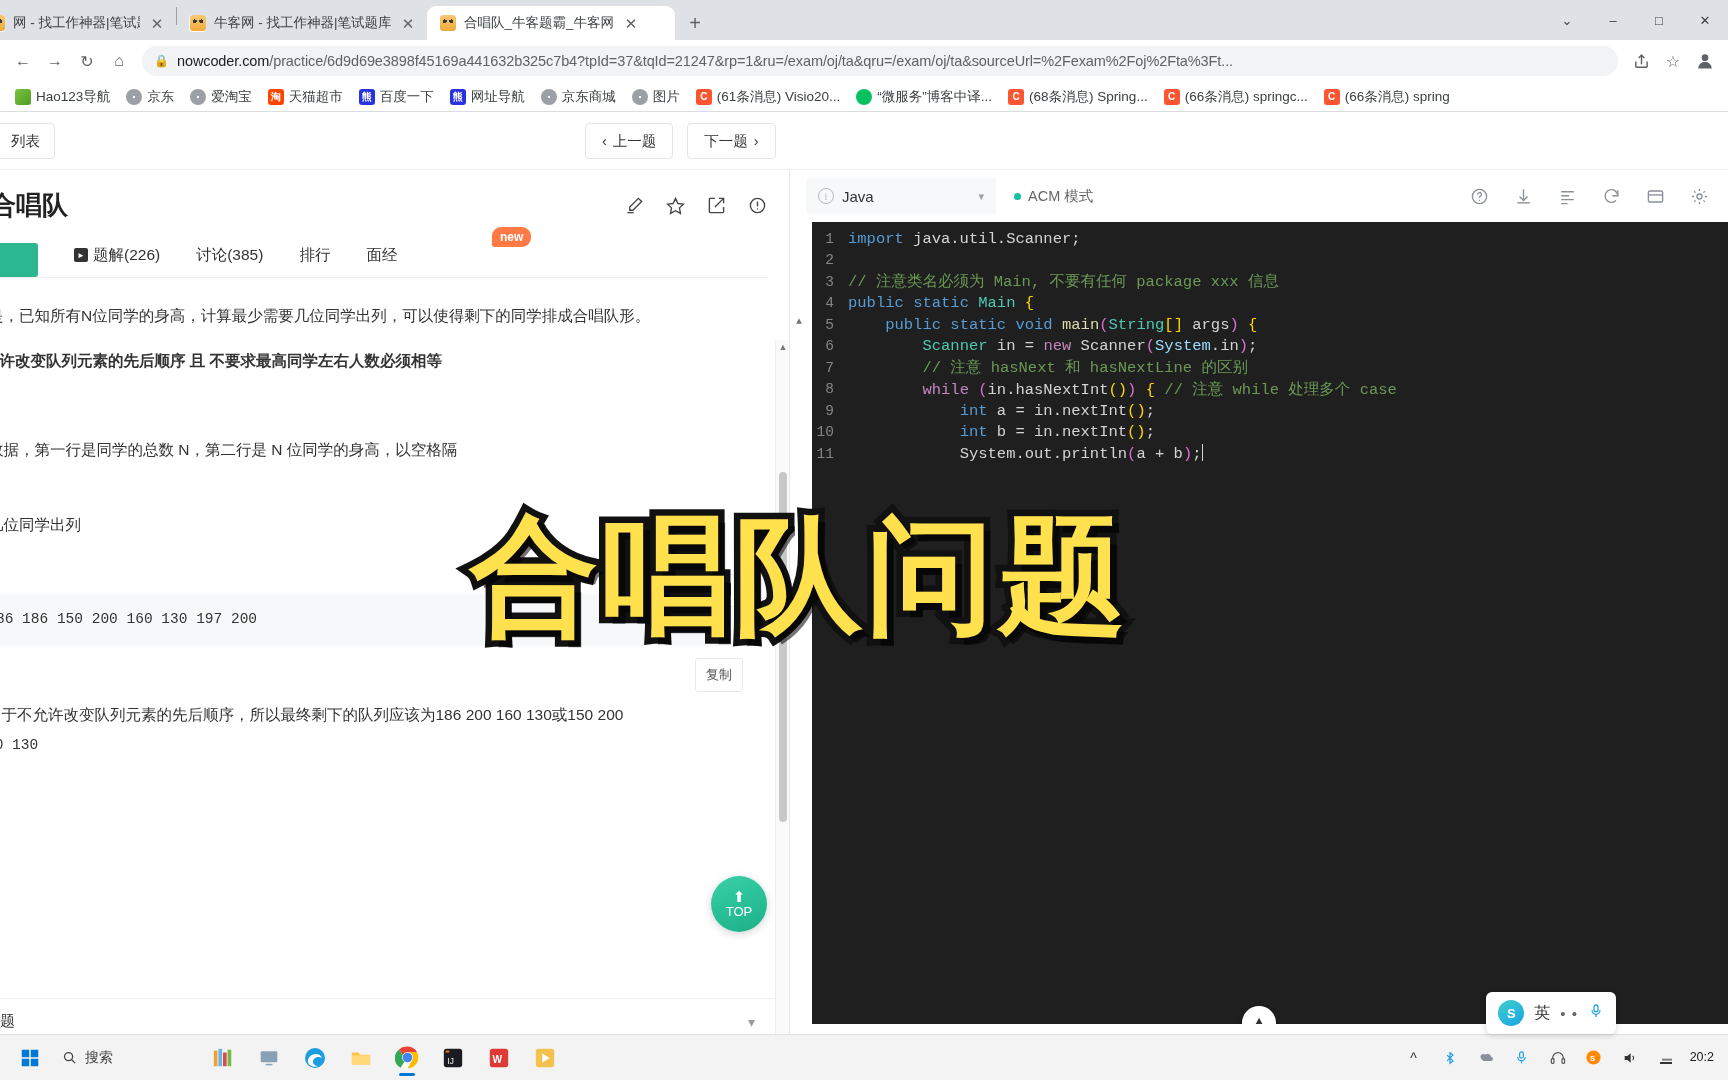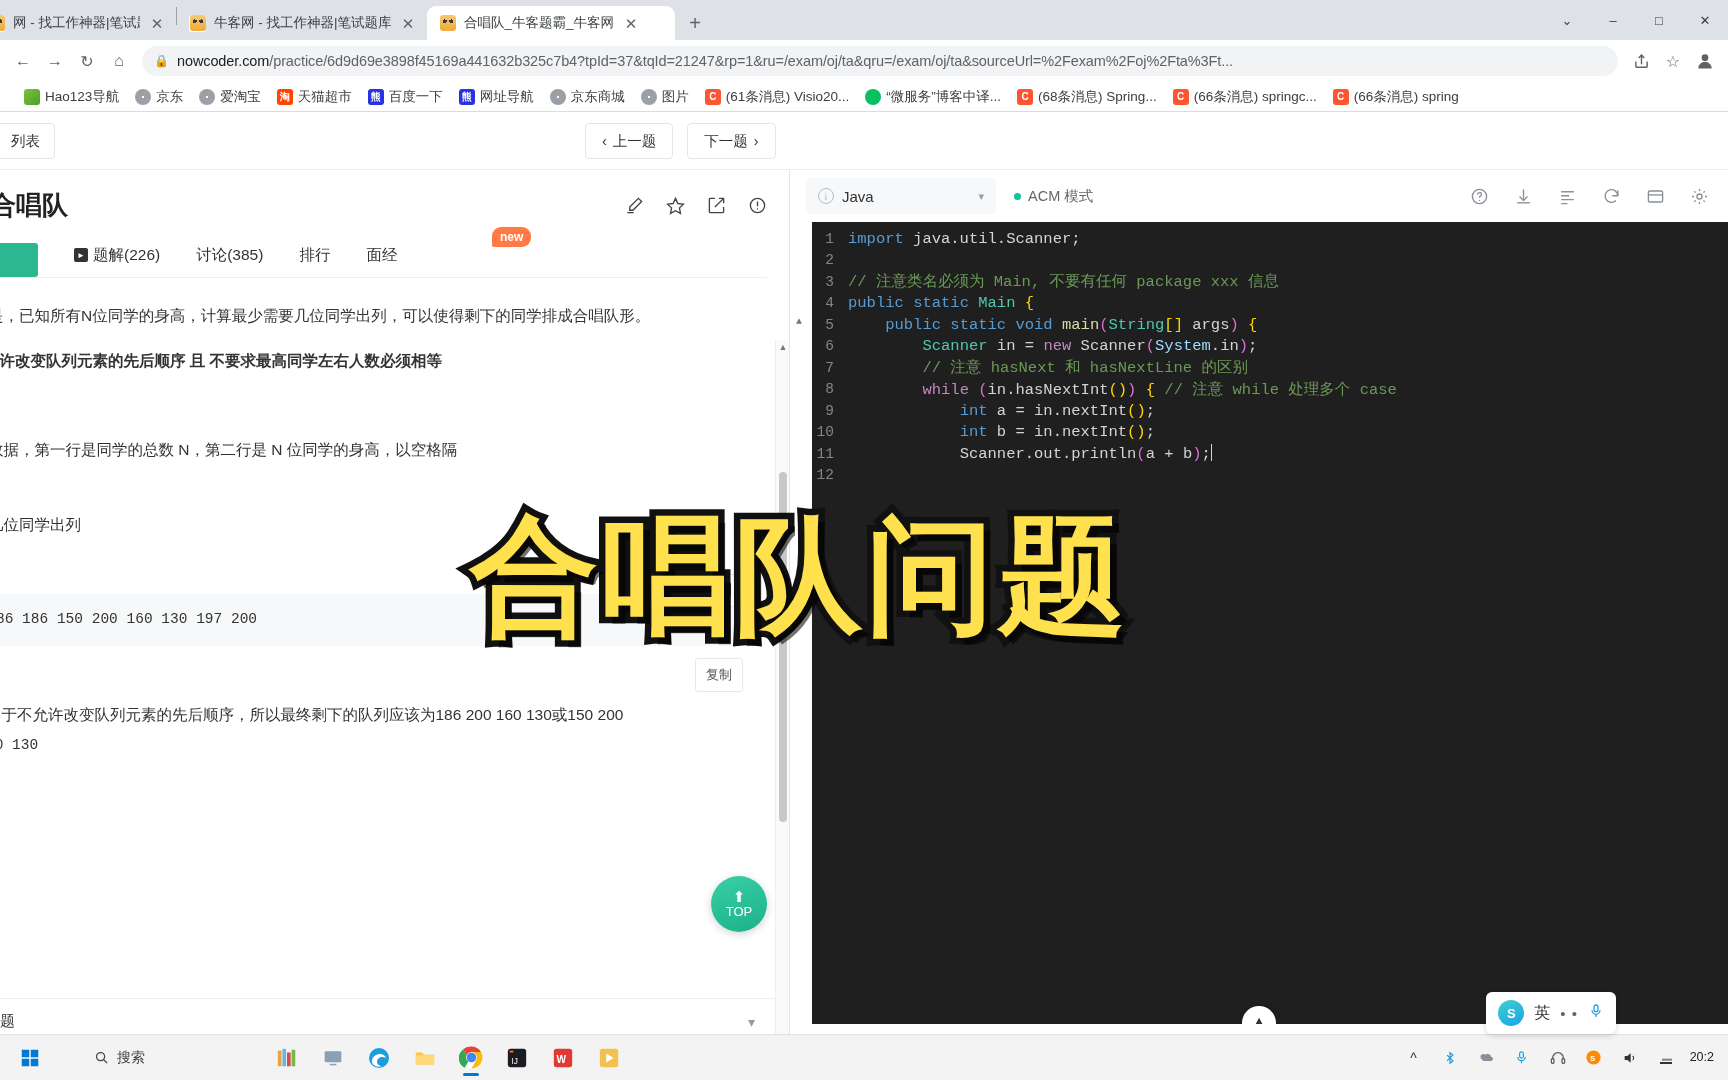--- a/index.html
+++ b/index.html
@@ -86,21 +86,21 @@
   .omnibox .url {
     font-size: 14.5px; color: #202124; white-space:nowrap;
     overflow:hidden; flex:1; letter-spacing:-0.1px;
   }
   .omnibox .url .host { color:#202124; }
   .omnibox .url .path { color:#5f6368; }
 
   
   .bookmarks {
     height: 30px; background:#fff; display:flex; align-items:center;
-    padding: 0 17px; gap: 2px; overflow:hidden;
+    padding: 0 8px; gap: 2px; overflow:hidden;
     border-bottom:1px solid #dadce0;
   }
   .bm {
     display:flex; align-items:center; gap:5px; padding: 3px 7px;
     font-size: 13.5px; color:#3c4043; border-radius:4px; white-space:nowrap;
   }
   .bm-ico { width:16px;height:16px;flex:0 0 16px; border-radius:3px;
             display:flex;align-items:center;justify-content:center;
             font-size:10px;color:#fff;font-weight:bold; }
   .ico-hao{ background:linear-gradient(135deg,#7cc242,#4a9e22); }
@@ -324,21 +324,21 @@
     -webkit-text-stroke: 13px #111;
     paint-order: stroke fill;
     white-space:nowrap;
     text-shadow: 7px 7px 0 rgba(0,0,0,.55);
   }
 
   
   .taskbar {
     position:absolute; bottom:0; left:0; right:0; height:46px;
     background:#f3f3f3; display:flex; align-items:center;
-    padding: 4px 8px; border-top:1px solid #e0e0e0;gap:32px;
+    padding: 4px 8px; border-top:1px solid #e0e0e0;
   }
   .tb-start {
     width:44px;height:40px;display:flex;align-items:center;justify-content:center;
     font-size:18px; color:#333;
   }
   .tb-search {
     display:flex;align-items:center;gap:8px; padding: 0 14px 0 10px;
     height:34px; font-size:14px; color:#444;
   }
   .tb-apps { display:flex; align-items:center; gap:6px; margin-left: 76px; }
@@ -692,25 +692,21 @@
               <div class="code-line">
                 <span class="ln">9</span>
                 <span class="lc"><span class="k-pl">            </span><span class="k-kw2">int</span><span class="k-pl"> a = in.</span><span class="k-pl">nextInt</span><span class="k-br">()</span><span class="k-pl">;</span></span>
               </div>
               <div class="code-line">
                 <span class="ln">10</span>
                 <span class="lc"><span class="k-pl">            </span><span class="k-kw2">int</span><span class="k-pl"> b = in.nextInt</span><span class="k-br">()</span><span class="k-pl">;</span></span>
               </div>
               <div class="code-line">
                 <span class="ln">11</span>
-                <span class="lc"><span class="k-pl">            </span><span class="k-pl">Scanner.out.println</span><span class="k-br2">(</span><span class="k-pl">a + b</span><span class="k-br2">)</span><span class="k-pl">;</span><span class="caret"></span></span>
-              </div>
-              <div class="code-line">
-                <span class="ln">12</span>
-                <span class="lc"></span>
+                <span class="lc"><span class="k-pl">            </span><span class="k-pl">System.out.println</span><span class="k-br2">(</span><span class="k-pl">a + b</span><span class="k-br2">)</span><span class="k-pl">;</span><span class="caret"></span></span>
               </div>
             </div>
           <div class="chev-up-pill">▲</div>
         </div>
 
         <div class="editor-foot">
           <div class="ftab active">执行结果</div>
           <div class="ftab">自测输入</div>
           <div class="ftab">提交记录</div>
           <div class="ftab">调试器</div>

